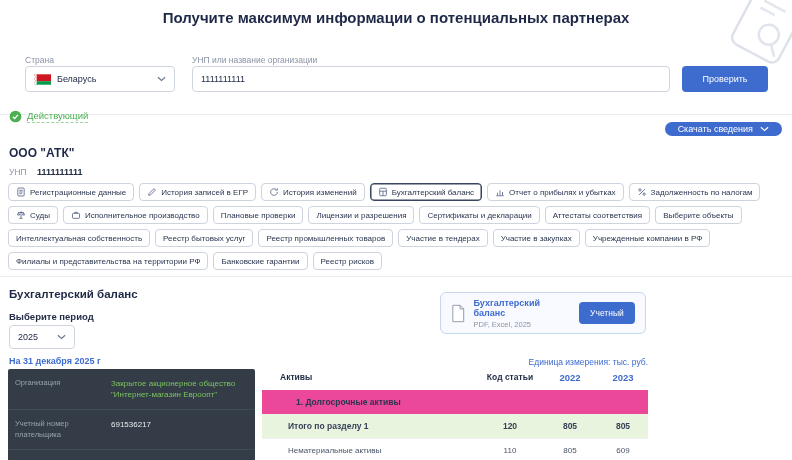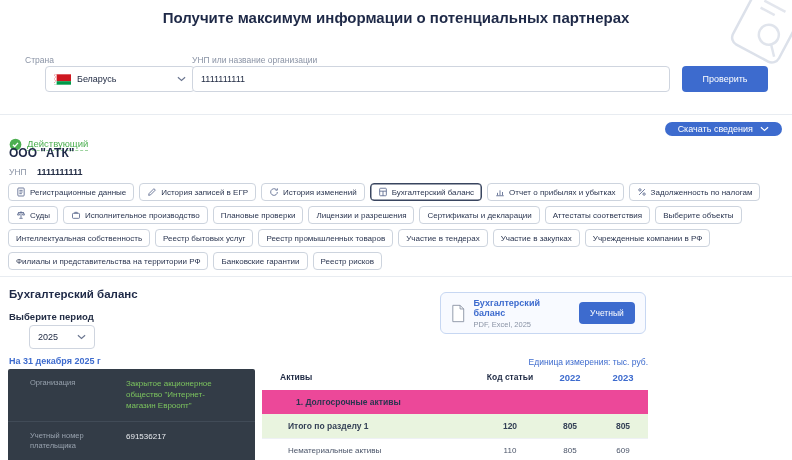--- a/index.html
+++ b/index.html
@@ -20,21 +20,21 @@
   .deco {
     position: absolute; top: -16px; right: -12px;
     transform: rotate(28deg); opacity: .9;
   }
 
   .field-label { position: absolute; font-size: 8.5px; color: #8a93a5; }
 
   .select {
     position: absolute; display: flex; align-items: center; gap: 6px;
     border: 1px solid #cfd5df; border-radius: 4px; background: #fff;
-    padding: 0 8px; font-size: 9px; color: #232d45; height: 26px; cursor: pointer; margin-left: 20px;
+    padding: 0 8px; font-size: 9px; color: #232d45; height: 26px; cursor: pointer;
   }
   .select .chev { margin-left: auto; }
 
   .text-input {
     position: absolute; border: 1px solid #cfd5df; border-radius: 4px;
     font-size: 9px; padding: 0 8px; color: #232d45; font-family: inherit; background: #fff;
   }
 
   .btn-primary {
     position: absolute; background: #3d6bce; color: #fff; border: none;
@@ -87,21 +87,21 @@
     border-radius: 4px; width: 58px; height: 22px; font-size: 8.5px; cursor: pointer; font-family: inherit;
   }
 
   .date-link { position: absolute; font-size: 9px; font-weight: bold; color: #3d6bce; cursor: pointer; }
   .units { position: absolute; left: 262px; top: 357px; width: 386px; text-align: right; font-size: 8.5px; color: #3d6bce; }
 
   .info-table {
     position: absolute; left: 8px; top: 369px; width: 247px;
     background: #333c47; border-radius: 2px;
   }
-  .info-row { display: flex; gap: 10px; padding: 9px 22px; border-bottom: 1px solid #414b57; }
+  .info-row { display: flex; gap: 10px; padding: 9px 7px; border-bottom: 1px solid #414b57; }
   .info-label { width: 86px; color: #98a2ae; font-size: 7.5px; line-height: 1.35; }
   .info-value { flex: 1; font-size: 8px; color: #e8ebef; line-height: 1.4; }
   .info-value.green { color: #7cc45e; }
 
   .balance-table { position: absolute; left: 262px; top: 364px; width: 386px; }
   .bt-header, .bt-row {
     display: grid; grid-template-columns: 1fr 64px 56px 50px; align-items: center;
   }
   .bt-header { height: 26px; }
   .bt-header .c-name { padding-left: 18px; font-size: 8.5px; font-weight: bold; color: #1f2a44; }
@@ -144,21 +144,21 @@
     <path d="M1 1l4 3.5L9 1" fill="none" stroke="#6b7690" stroke-width="1.3"></path>
   </svg>
 </div>
 
 <div class="field-label" style="left:192px; top:55px">УНП или название организации</div>
 <input class="text-input" style="left: 192px; top: 66px; width: 478px; height: 26px;" value="1111111111">
 <button class="btn-primary" style="left:682px; top:66px; width:86px; height:26px">Проверить</button>
 
 <div class="hr" style="top:114px"></div>
 
-<div class="status" style="left:9px; top:138px">
+<div class="status" style="left:9px; top:110px">
   <svg viewBox="0 0 14 14" width="13" height="13">
     <circle cx="7" cy="7" r="6.3" fill="#4caf50"></circle>
     <path d="M4.2 7.2l1.9 1.9 3.6-3.9" fill="none" stroke="#fff" stroke-width="1.4"></path>
   </svg>
   <span class="status-text">Действующий</span>
 </div>
 
 <div class="pill-btn" style="right:10px; top:122px">
   <span>Скачать сведения</span>
   <svg viewBox="0 0 10 6" width="9" height="6">

